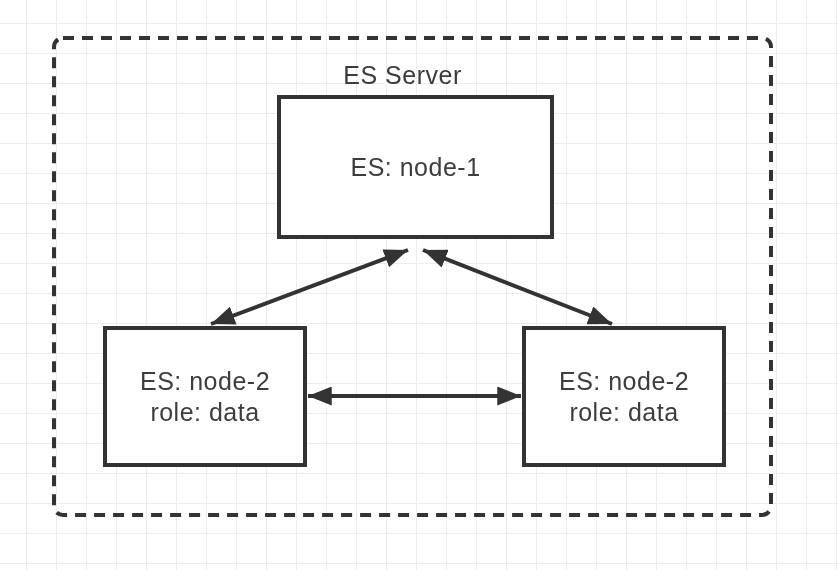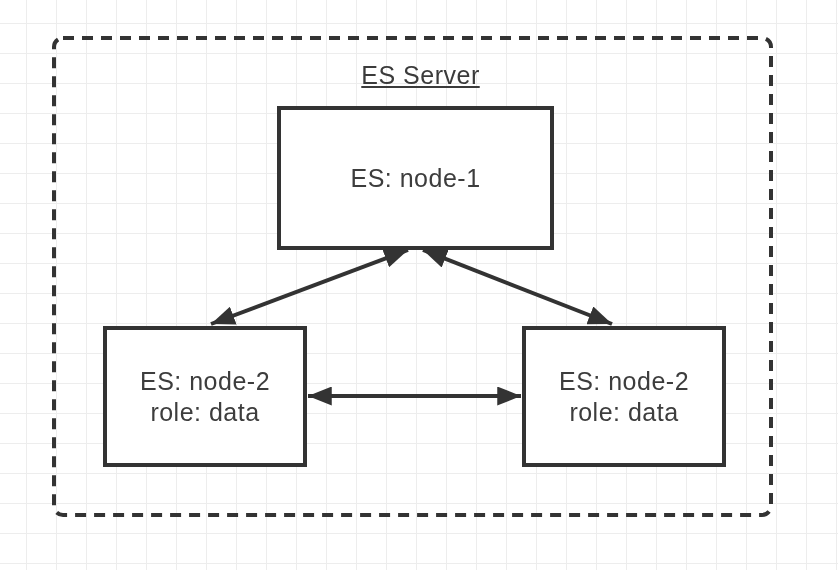--- a/index.html
+++ b/index.html
@@ -24,49 +24,48 @@
   svg.overlay {
     position: absolute;
     left: 0;
     top: 0;
     width: 838px;
     height: 570px;
     pointer-events: none;
   }
   .cluster-title {
     position: absolute;
-    left: 60px;
+    left: 42px;
     top: 60px;
     width: 721px;
     text-align: center;
     font-size: 25px;
     line-height: 30px;
     color: #3b3b3b;
     letter-spacing: 0.5px;
     white-space: nowrap;
-    text-decoration: underline;
   }
   .node-box {
     position: absolute;
     box-sizing: border-box;
     background: #ffffff;
     border: 4px solid #333333;
     display: flex;
     flex-direction: column;
     align-items: center;
     justify-content: center;
     text-align: center;
     color: #3d3d3d;
     font-size: 25px;
     line-height: 31px;
     letter-spacing: 0.5px;
     white-space: nowrap;
   }
   .node-box .line { display: block; }
-  #node-master { left: 277px; top: 106px; width: 277px; height: 144px; }
+  #node-master { left: 277px; top: 95px; width: 277px; height: 144px; }
   #node-data-left { left: 103px; top: 326px; width: 204px; height: 141px; }
   #node-data-right { left: 522px; top: 326px; width: 204px; height: 141px; }
 </style>
 </head>
 <body>
 
 <div class="canvas">
 
   <svg class="overlay" viewBox="0 0 838 570" xmlns="http://www.w3.org/2000/svg">
     <defs>

